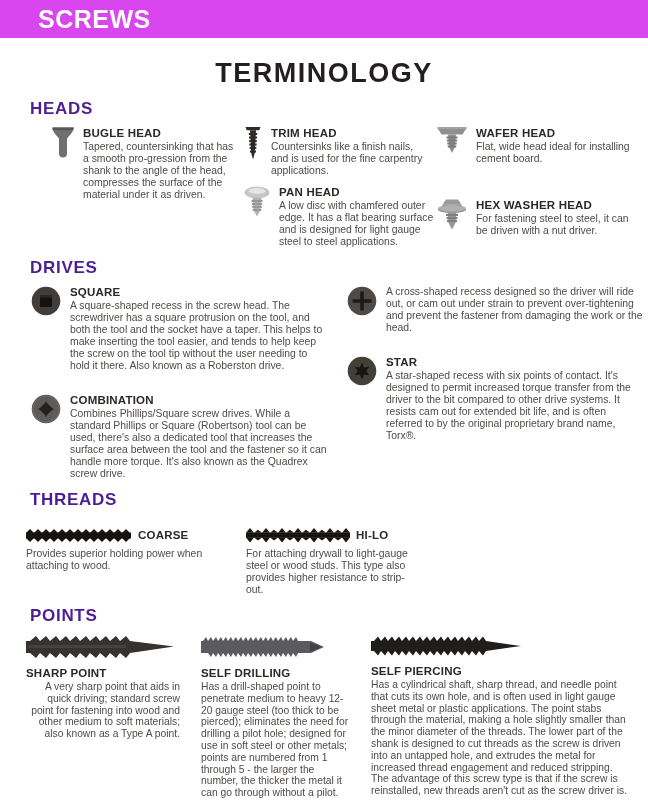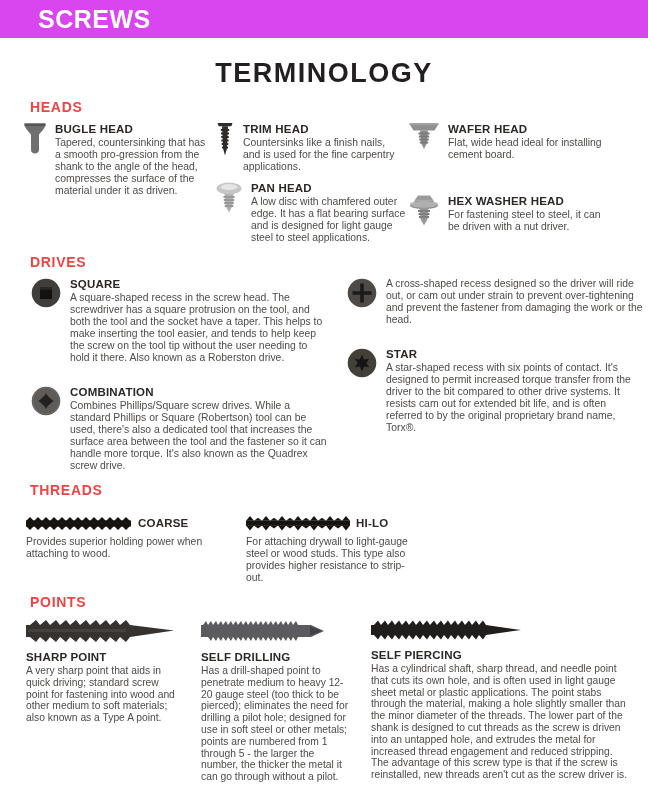--- a/index.html
+++ b/index.html
@@ -5,31 +5,31 @@
   html,body { margin:0; padding:0; background:#fff; }
   .page { width:648px; height:812px; background:#ffffff; overflow:hidden;
           font-family:"Liberation Sans", sans-serif; position:relative; }
 
   .topbar { height:38px; background:#d946ef; display:flex; align-items:center; padding-left:38px; }
   .topbar .brand { color:#ffffff; font-size:25px; font-weight:bold; letter-spacing:0.5px; }
 
   .pagetitle { margin:20px 0 2px 0; text-align:center; font-size:27px; font-weight:bold;
                letter-spacing:1.5px; color:#231f20; }
 
-  .sec-label { font-size:14px; font-weight:bold; color:#ef4444; letter-spacing:0.7px;
+  .sec-label { font-size:17px; font-weight:bold; color:#4c1d95; letter-spacing:0.7px;
                margin:10px 16px 8px 30px; }
 
   .ttl  { font-size:11.5px; font-weight:bold; color:#2b2826; letter-spacing:0.2px; margin-bottom:2px; }
   .desc { font-size:10.4px; line-height:12px; color:#4e4b48; }
 
   .item { display:flex; gap:9px; align-items:flex-start; }
   .icon { flex:0 0 auto; display:block; }
 
   
-  .heads-grid { display:grid; grid-template-columns:192px 193px 1fr; padding-left:24px; }
+  .heads-grid { display:grid; grid-template-columns:192px 193px 1fr; padding-left:52px; }
   .heads-grid .desc { max-width:155px; }
   .stack .item + .item { margin-top:9px; }
   .stack .item.gap-lg { margin-top:34px; }
 
   
   .drives-grid { display:grid; grid-template-columns:316px 1fr; padding-left:31px; }
   .drives-grid .desc { max-width:258px; }
   .drives-grid .item + .item { margin-top:22px; }
 
   
@@ -37,21 +37,21 @@
   .thread-head { display:flex; align-items:center; gap:6px; height:15px; }
   .thread .desc { margin-top:5px; }
   .thread.c1 .desc { max-width:182px; }
   .thread.c2 .desc { max-width:146px; }
   .thread.c3 .desc { max-width:172px; }
 
   
   .points-grid { display:grid; grid-template-columns:175px 170px 1fr; padding-left:26px; margin-top:2px; }
   .point .icon { margin-bottom:7px; }
   .point .desc { line-height:11.8px; font-size:10.3px; }
-  .point.c1 .desc { max-width:154px; }
+  .point.c1 .desc { max-width:154px;text-align:right; }
   .point.c2 .desc { max-width:152px; }
   .point.c3 .desc { max-width:258px; }
 </style>
 </head>
 <body>
 
 <div class="page">
 
   <div class="topbar">
     <span class="brand">SCREWS</span>

